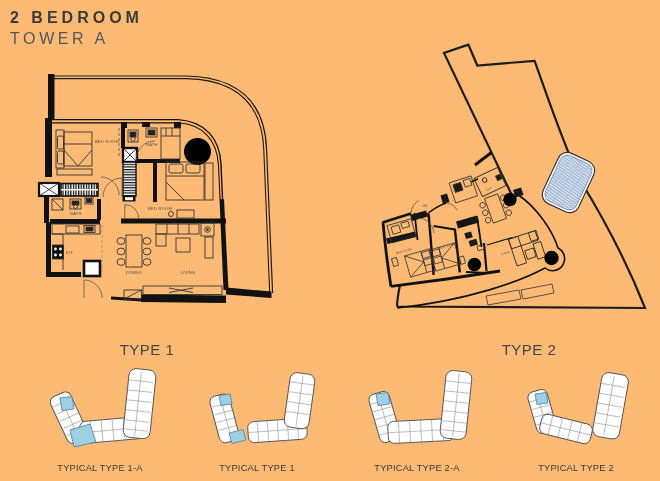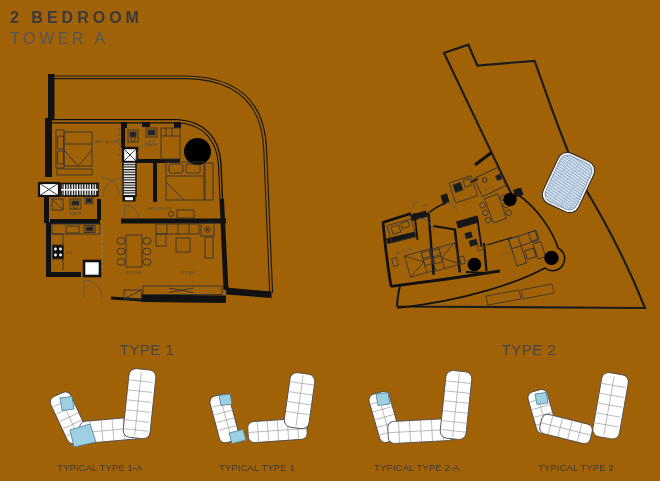--- a/index.html
+++ b/index.html
@@ -1,16 +1,16 @@
 <!DOCTYPE html>
 <html><head>
 <meta charset="utf-8">
 <style>
   html,body{margin:0;padding:0;background:#fff;}
-  #page{position:relative;width:660px;height:481px;background:#a16207;overflow:hidden;
+  #page{position:relative;width:660px;height:481px;background:#fdba74;overflow:hidden;
         font-family:"Liberation Sans", sans-serif;}
   svg{position:absolute;left:0;top:0;}
   .rl{font-size:4px;fill:#4a4a4a;letter-spacing:.3px;}
 </style>
 </head>
 <body>
 <div id="page">
 <svg width="660" height="481" viewBox="0 0 660 481">
 <defs>
 

